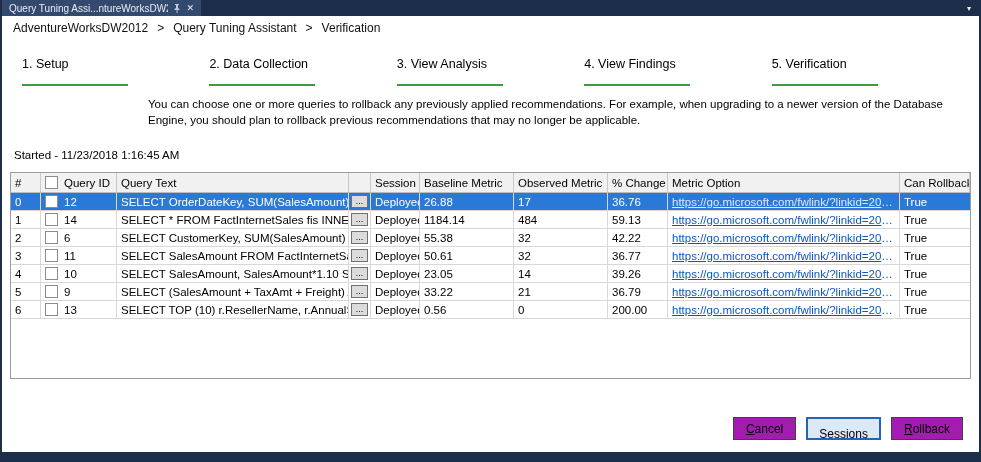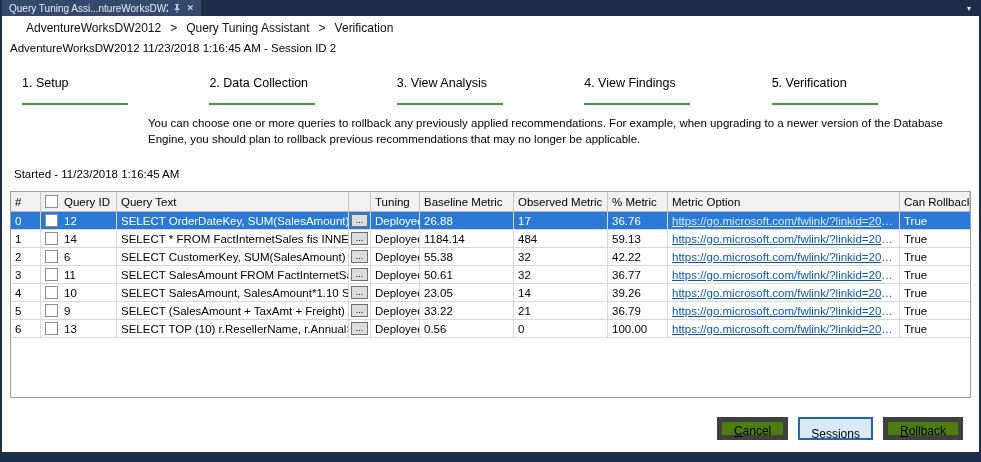--- a/index.html
+++ b/index.html
@@ -12,21 +12,21 @@
   
   .tabbar{height:16px;background:var(--chrome);display:flex;align-items:stretch;
     color:#e8edf5;font-size:10px;flex:none;}
   .tab{background:var(--tab);display:flex;align-items:center;gap:5px;padding:0 7px;max-width:185px;cursor:default;}
   .tab-title{white-space:nowrap;overflow:hidden;}
   .tab-icon{display:flex;align-items:center;opacity:.9;cursor:pointer;}
   .tab-close{font-size:9px;line-height:1;cursor:pointer;}
   .tab-caret{margin-left:auto;padding:0 8px;font-size:8px;display:flex;align-items:center;cursor:pointer;}
   
   .content{flex:1;background:#fff;position:relative;overflow:hidden;}
-  .breadcrumb{padding:5px 24px 0;font-size:12px;color:#111;height:16px;}
+  .breadcrumb{padding:5px 11px 0;font-size:12px;color:#111;height:16px;}
   .breadcrumb .sep{margin:0 9px;}
   .breadcrumb .crumb{cursor:default;}
   .session-title{margin-top:5px;padding:0 8px;font-size:11.5px;height:14px;}
   .steps{display:flex;margin:20px 20px 0;}
   .step{flex:1;}
   .step-label{font-size:12.5px;display:block;}
   .step-line{width:106px;height:2px;background:var(--green);margin-top:13px;}
   .description{margin:10px 10px 8px 146px;font-size:11.5px;line-height:1.4;max-width:818px;color:#000;}
   .started{margin:21px 0 0 12px;font-size:11.5px;}
   
@@ -42,21 +42,21 @@
   .grow{display:flex;height:17px;border-bottom:1px solid #d8d8d8;font-size:11.5px;background:#fff;cursor:default;}
   .grow.selected{background:var(--selection);color:#fff;}
   .grow.selected .linktext{color:#d8eaff;}
   .linktext{color:var(--link);text-decoration:underline;cursor:pointer;overflow:hidden;text-overflow:ellipsis;}
   .checkbox{width:11px;height:11px;border:1px solid #8c8c8c;background:#fff;display:inline-block;
     margin-right:6px;flex:none;cursor:pointer;}
   .dots{width:18px;height:13px;font-size:9px;line-height:7px;padding:0;background:#dcdcdc;
     border:1px solid #707070;color:#000;cursor:pointer;font-family:"Liberation Sans",sans-serif;}
   
   .footer{position:absolute;bottom:12px;right:16px;display:flex;gap:10px;}
-  .btn{min-width:62px;height:23px;background:#4d7c0f;border:5px solid #404040;
+  .btn{min-width:62px;height:23px;background:#a21caf;border:1px solid #404040;
     font-family:"Liberation Sans",sans-serif;font-size:12px;padding:2px 12px;cursor:pointer;color:#000;}
   .btn.primary{background:#dbe9f7;border:2px solid #2463b5;padding:8px 11px;}
   .statusbar{height:10px;background:var(--chrome);flex:none;}
 </style>
 </head>
 <body>
 
 <div class="window">
 
   <div class="tabbar">
@@ -68,21 +68,20 @@
             <rect x="3.6" y="6" width="0.9" height="3" fill="#cfd8e5"></rect>
           </svg>
       </span>
       <span class="tab-close">✕</span>
     </div>
     <span class="tab-caret">▾</span>
   </div>
 
   <div class="content">
     <div class="breadcrumb"><span class="crumb">AdventureWorksDW2012</span><span class="sep">&gt;</span><span class="crumb">Query Tuning Assistant</span><span class="sep">&gt;</span><span class="crumb">Verification</span></div>
-    <div class="session-title">AdventureWorksDW2012 11/23/2018 1:16:45 AM - Session ID 2</div>
     <div class="steps">
         <div class="step">
           <span class="step-label">1. Setup</span>
           <div class="step-line"></div>
         </div>
         <div class="step">
           <span class="step-label">2. Data Collection</span>
           <div class="step-line"></div>
         </div>
         <div class="step">
@@ -110,30 +109,30 @@
             <span class="checkbox"></span>
             <span>Query ID</span>
           </div>
           <div class="gcell c2">
             <span>Query Text</span>
           </div>
           <div class="gcell c3">
             <span></span>
           </div>
           <div class="gcell c4">
-            <span>Tuning</span>
+            <span>Session</span>
           </div>
           <div class="gcell c5">
             <span>Baseline Metric</span>
           </div>
           <div class="gcell c6">
             <span>Observed Metric</span>
           </div>
           <div class="gcell c7">
-            <span>% Metric</span>
+            <span>% Change</span>
           </div>
           <div class="gcell c8">
             <span>Metric Option</span>
           </div>
           <div class="gcell c9">
             <span>Can Rollback</span>
           </div>
         </div>
       <div class="grid-body">
           <div class="grow selected">
@@ -256,21 +255,21 @@
               <span class="checkbox"></span>
               <span>13</span>
             </div>
             <div class="gcell c2">SELECT TOP (10) r.ResellerName, r.AnnualSales  F...</div>
             <div class="gcell c3">
               <button class="dots">...</button>
             </div>
             <div class="gcell c4">Deployed</div>
             <div class="gcell c5">0.56</div>
             <div class="gcell c6">0</div>
-            <div class="gcell c7">100.00</div>
+            <div class="gcell c7">200.00</div>
             <div class="gcell c8">
               <span class="linktext">https://go.microsoft.com/fwlink/?linkid=2028175</span>
             </div>
             <div class="gcell c9">True</div>
           </div>
         </div>
     </div>
 
     <div class="footer">
         <button class="btn"><u>C</u>ancel</button>

